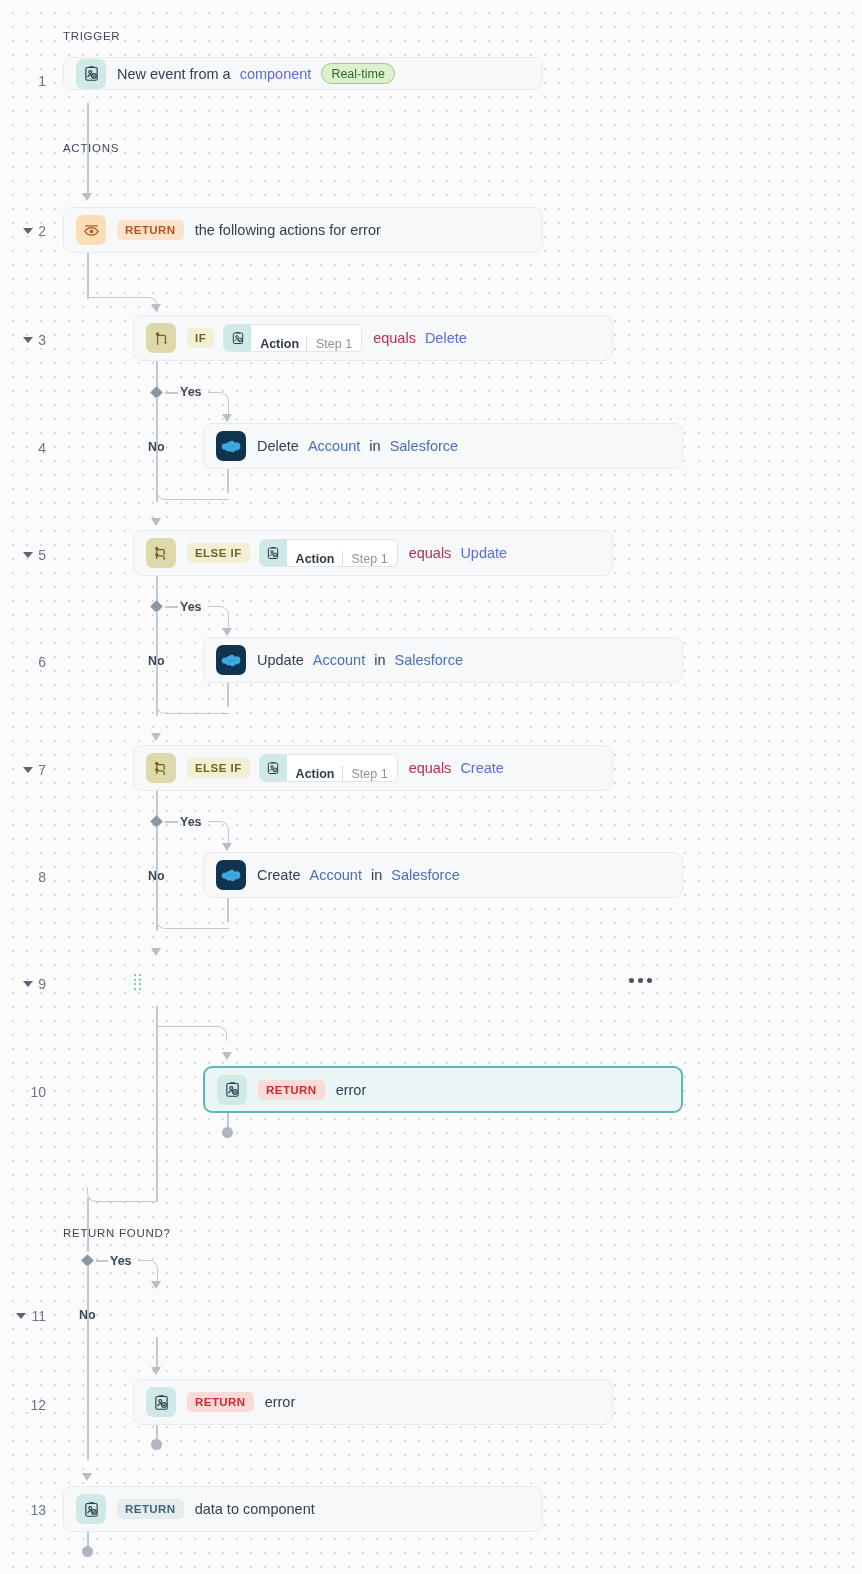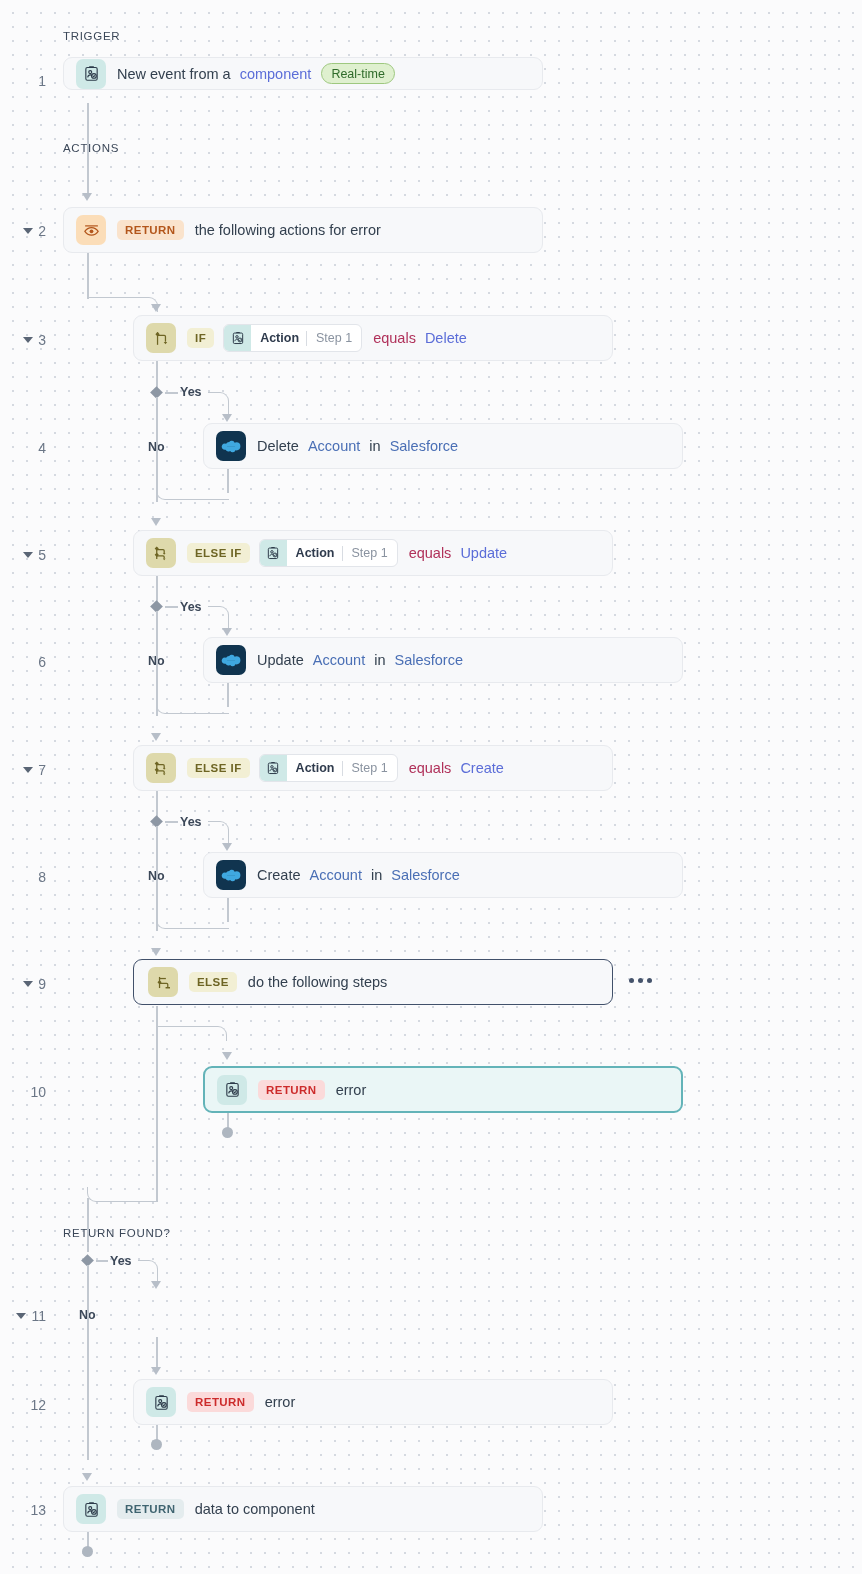--- a/index.html
+++ b/index.html
@@ -105,21 +105,21 @@
     white-space:nowrap;
   }
   .txt.tight{margin-left:9px;}
   .lnk{color:#5b6dd8;}
   .lnk-sf{color:#4a6fb5;}
   .eq{color:#b0315a;}
   .val{color:#5b6dd8;}
 
   
   .chip{
-    display:flex;align-items:center;
+    display:flex;align-items:flex-end;
     margin-left:9px;
     border:1px solid #e2e5ea;
     border-radius:6px;
     background:#ffffff;
     height:28px;
     box-sizing:border-box;
     overflow:hidden;
     flex:0 0 auto;
   }
   .chip .tile{border-radius:0;width:27px;height:26px;}
@@ -477,33 +477,20 @@
   <div class="grip" style="left:134px;top:971px;">
     <i></i>
       <i></i>
       <i></i>
       <i></i>
       <i></i>
       <i></i>
       <i></i>
       <i></i>
   </div>
-  <div class="card hover" style="left:133px;top:959px;width:480px;height:46px;padding-left:14px;">
-    <span class="tile gold">
-      <svg width="19" height="19" viewBox="0 0 24 24" fill="none" stroke="#6e6524" stroke-width="1.6">
-        <path d="M7 5v14"></path>
-        <path d="M7 7h8"></path>
-        <path d="M7 13h9a1.4 1.4 0 0 1 1.4 1.4v4"></path>
-        <path d="M7 13.2 5.5 11.7 7 10.2l1.5 1.5z" fill="#6e6524"></path>
-        <path d="M14.6 18.6h5.6" stroke-width="1.9"></path>
-      </svg>
-    </span>
-    <span class="badge b-if">ELSE</span>
-    <span class="txt">do the following steps</span>
-  </div>
   <div class="kebab" style="left:629px;top:978px;">
     <i></i>
       <i></i>
       <i></i>
   </div>
 
   <div class="stepnum" style="left:0px;top:1083px;">
     <span>10</span>
   </div>
   <div class="card sel" style="left:203px;top:1066px;width:480px;height:47px;">

